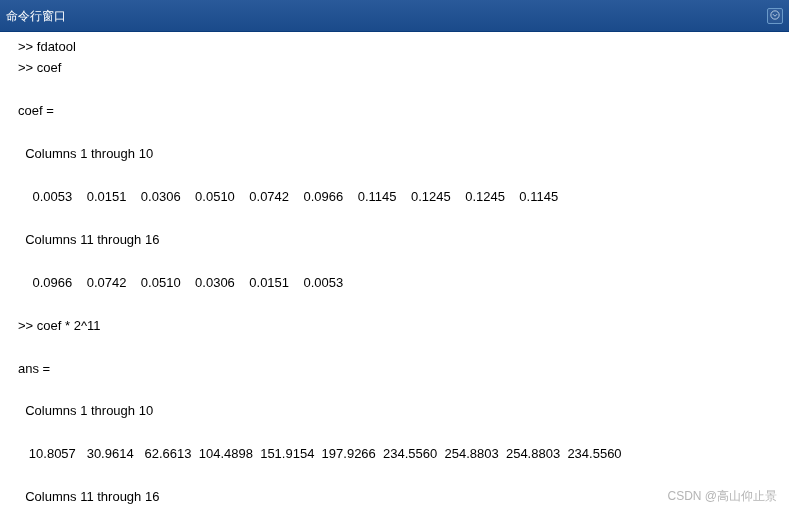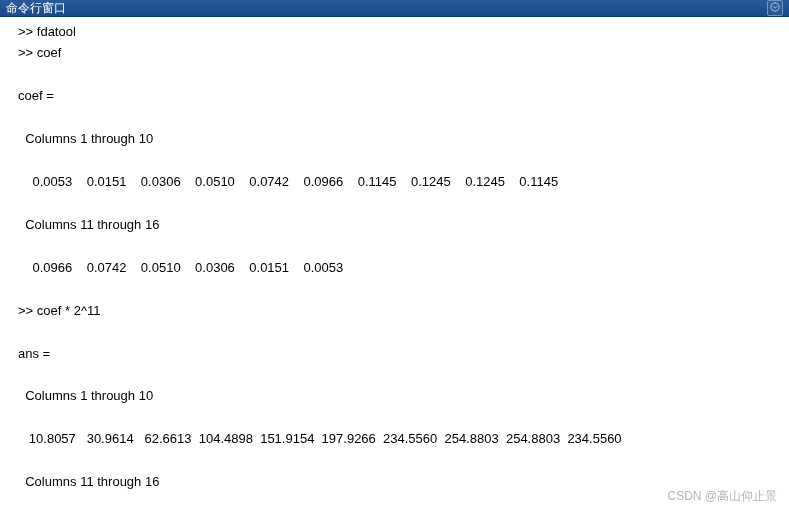--- a/index.html
+++ b/index.html
@@ -8,21 +8,21 @@
       font-size: 13px;
       background: #ffffff;
       width: 789px;
       height: 511px;
       overflow: hidden;
       position: relative;
     }
     .titlebar {
       background: linear-gradient(to bottom, #2a5a9a 0%, #1a4a8a 100%);
       color: #ffffff;
-      height: 17px;
+      height: 32px;
       line-height: 20px;
       padding: 0 6px;
       font-size: 12px;
       display: flex;
       justify-content: space-between;
       align-items: center;
       border-bottom: 1px solid #0a3a7a;
     }
     .titlebar-title { flex: 1; }
     .titlebar-button {

